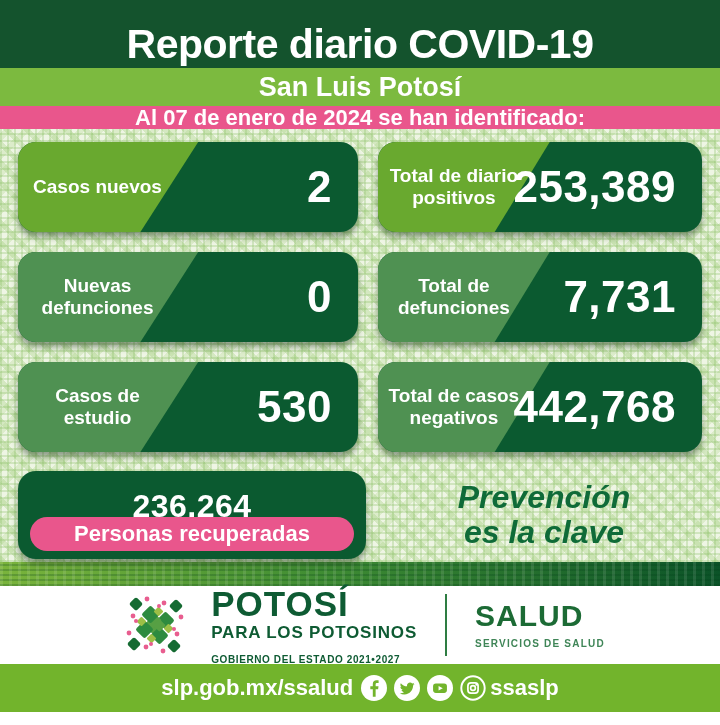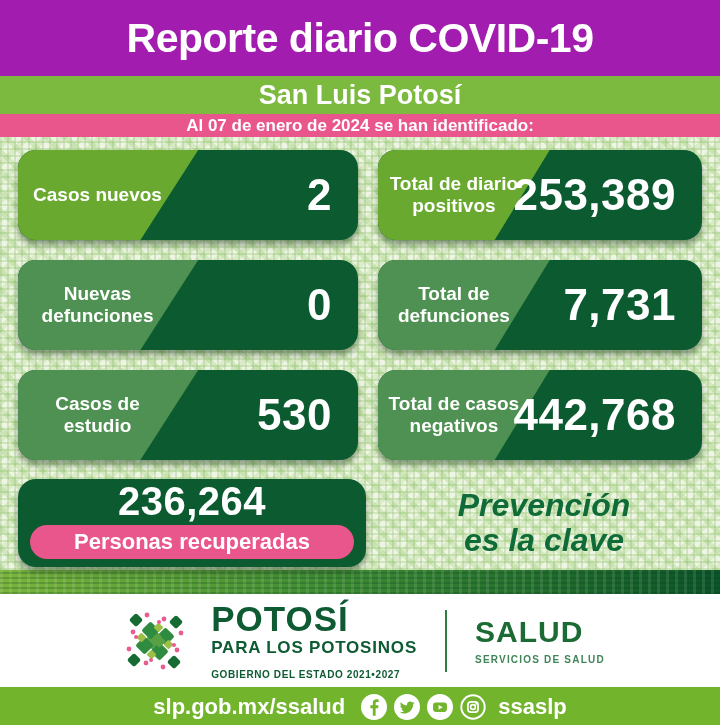--- a/index.html
+++ b/index.html
@@ -4,33 +4,33 @@
 <style>
   html,body{margin:0;padding:0;background:#ffffff;}
   *{box-sizing:border-box;}
   .poster{
     width:720px;height:725px;position:relative;overflow:hidden;
     font-family:"Liberation Sans","DejaVu Sans",sans-serif;
     background:#ffffff;
   }
   
   .header{
-    height:76px;background:#a21caf;display:flex;align-items:center;justify-content:center;
+    height:68px;background:#14532d;display:flex;align-items:flex-end;justify-content:center;
   }
   .header .title{
     color:#ffffff;font-size:41px;font-weight:bold;letter-spacing:-0.5px;
   }
   .subheader{
     height:38px;background:#7cba3f;display:flex;align-items:center;justify-content:center;
   }
   .subheader .subtitle{color:#ffffff;font-size:27px;font-weight:bold;}
   .datebar{
     height:23px;background:#e9568c;display:flex;align-items:center;justify-content:center;
   }
-  .datebar .datetext{color:#ffffff;font-size:17px;font-weight:bold;}
+  .datebar .datetext{color:#ffffff;font-size:22px;font-weight:bold;}
   
   .content{
     height:433px;padding:13px 18px 0 18px;
     background-color:#eef5e4;
     background-image:
       repeating-linear-gradient(0deg, rgba(140,192,104,.30) 0 2px, transparent 2px 7px),
       repeating-linear-gradient(90deg, rgba(140,192,104,.30) 0 2px, transparent 2px 7px),
       repeating-linear-gradient(45deg, rgba(173,212,140,.40) 0 5px, transparent 5px 14px),
       repeating-linear-gradient(-45deg, rgba(214,233,194,.75) 0 6px, transparent 6px 13px);
   }
@@ -56,55 +56,55 @@
   }
   
   .bottomrow{
     display:grid;grid-template-columns:348px 316px;column-gap:20px;margin-top:19px;height:88px;
   }
   .recovered{
     position:relative;border-radius:18px;background:#0b5a30;
     box-shadow:0 5px 6px rgba(25,50,25,.45);
     display:flex;flex-direction:column;align-items:center;justify-content:flex-start;
   }
-  .recovered .recvalue{color:#ffffff;font-weight:bold;font-size:40px;margin-top:0;letter-spacing:0.5px;}
+  .recovered .recvalue{color:#ffffff;font-weight:bold;font-size:32px;margin-top:17px;letter-spacing:0.5px;}
   .recovered .recpill{
     position:absolute;left:12px;right:12px;bottom:8px;height:34px;border-radius:17px;
     background:#e9568c;display:flex;align-items:center;justify-content:center;
     color:#ffffff;font-weight:bold;font-size:22px;
   }
   .slogan{
     display:flex;flex-direction:column;align-items:center;justify-content:center;
     color:#0f6b38;font-weight:bold;font-style:italic;font-size:32px;line-height:1.1;
     text-align:center;
   }
   
   .strip{
     height:24px;
     background-image:
       repeating-linear-gradient(90deg, rgba(255,255,255,.10) 0 3px, transparent 3px 9px),
       repeating-linear-gradient(0deg, rgba(0,60,25,.22) 0 2px, transparent 2px 5px),
       linear-gradient(90deg,#7ab43c 0%,#3f8c33 45%,#0b5328 100%);
   }
   
   .footer{
-    height:93px;background:#ffffff;display:flex;align-items:center;justify-content:center;gap:16px;
+    height:78px;background:#ffffff;display:flex;align-items:center;justify-content:center;gap:16px;
   }
   .emblem{flex:0 0 auto;}
   .potosiblock{display:flex;flex-direction:column;align-items:flex-start;}
   .potosiblock .ptitle{color:#0e5b33;font-size:35px;font-weight:bold;letter-spacing:1px;line-height:1;}
   .potosiblock .psub{color:#0e5b33;font-size:17px;font-weight:bold;letter-spacing:0.8px;margin-top:2px;}
   .potosiblock .ptag{color:#0e5b33;font-size:10px;font-weight:bold;letter-spacing:0.6px;margin-top:11px;}
   .vdivider{width:2px;height:62px;background:#2e7d43;margin:0 12px;}
   .saludblock{display:flex;flex-direction:column;align-items:flex-start;}
   .saludblock .stitle{color:#1c6b35;font-size:30px;font-weight:bold;letter-spacing:1px;line-height:1;}
   .saludblock .ssub{color:#3f8557;font-size:10px;font-weight:bold;letter-spacing:1.2px;margin-top:7px;}
   
   .bottombar{
-    height:40px;background:#72b42c;display:flex;align-items:center;justify-content:center;gap:8px;
+    height:48px;background:#72b42c;display:flex;align-items:center;justify-content:center;gap:0;
   }
   .bottombar .site{color:#ffffff;font-weight:bold;font-size:22px;margin-right:8px;}
   .bottombar .handle{color:#ffffff;font-weight:bold;font-size:22px;margin-left:4px;}
   .socialrow{display:flex;align-items:center;gap:7px;}
   .sicon{width:26px;height:26px;display:block;cursor:pointer;}
 </style>
 </head>
 <body>
 
 <div class="poster">

